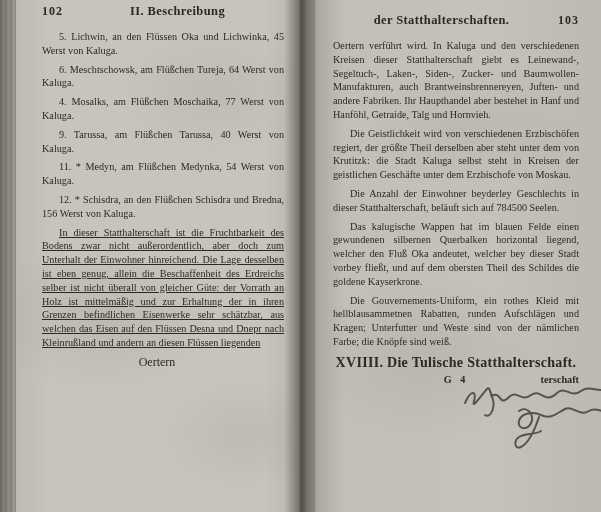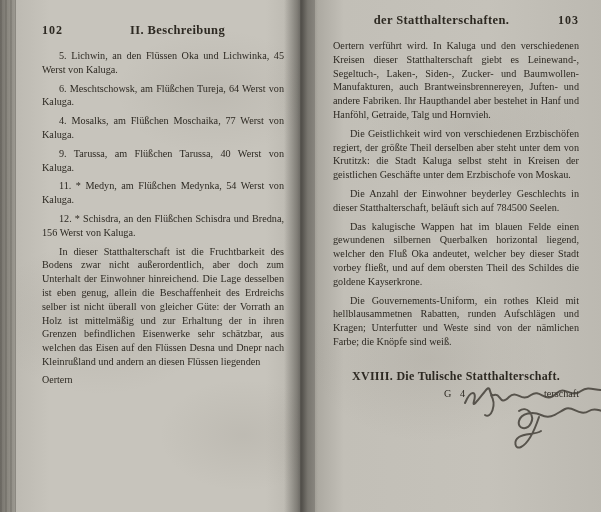--- a/index.html
+++ b/index.html
@@ -39,49 +39,50 @@
   .page-right{
     left:315px;width:288px;
     background:
       radial-gradient(150px 100px at 55% 25%, rgba(110,105,95,.10), rgba(0,0,0,0) 70%),
       radial-gradient(170px 120px at 40% 70%, rgba(110,105,95,.12), rgba(0,0,0,0) 70%),
       linear-gradient(90deg,#aaa79f 0%,#c2bfb7 10%,#c5c2ba 60%,#bcb9b1 100%);
   }
 
   
   .inner{position:relative;height:100%;box-sizing:border-box;}
-  .page-left .inner{padding:23px 16px 0 26px;}
+  .page-left .inner{padding:4px 16px 0 26px;}
   .page-right .inner{padding:13px 24px 0 18px;}
 
   .running-head{
     display:flex;align-items:baseline;
     font-weight:bold;font-size:12.5px;letter-spacing:.4px;
     margin-bottom:11px;
   }
   .running-head .pageno{font-weight:bold;font-size:12px;letter-spacing:1px;}
   .running-head .title{flex:1;text-align:center;}
   .page-left .running-head .pageno{margin-right:8px;}
   .page-right .running-head .pageno{margin-left:8px;}
 
   .bodytext{font-size:10.2px;line-height:13.8px;text-align:justify;}
   .entry,.para{margin:0 0 5px 0;text-indent:17px;}
-  .para-tight{}
+  .para-tight{text-decoration:underline;}
 
   .catchword-line{
-    text-align:left;font-size:10px;margin-top:1px;padding-right:12px;
+    text-align:center;font-size:12px;margin-top:1px;padding-right:12px;
   }
 
   .section-heading{
-    font-weight:bold;font-size:12px;letter-spacing:.3px;
-    text-align:center;margin:21px 0 4px 0;text-indent:0;
+    font-weight:bold;font-size:14px;letter-spacing:.3px;
+    text-align:center;margin:7px 0 4px 0;text-indent:0;
   }
 
   .sig-line{
     display:flex;font-size:10.2px;margin-top:0;
     align-items:baseline;
+    font-weight:bold;
   }
   .sig-line .sig{flex:1;text-align:center;letter-spacing:3px;}
   .sig-line .cw{width:70px;text-align:right;}
   .sig-line .spacer{width:70px;}
 
   
   .handwriting{
     position:absolute;right:-8px;top:381px;width:150px;height:82px;z-index:4;
     pointer-events:none;
   }

